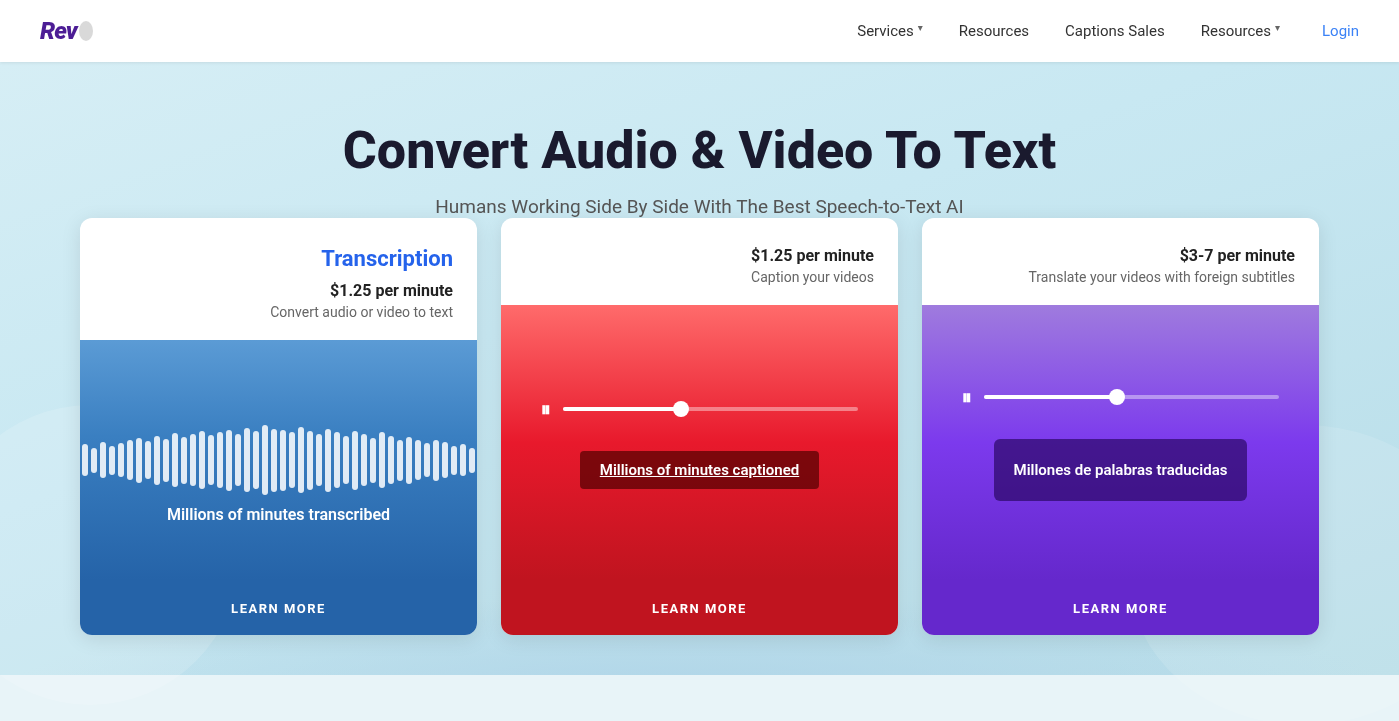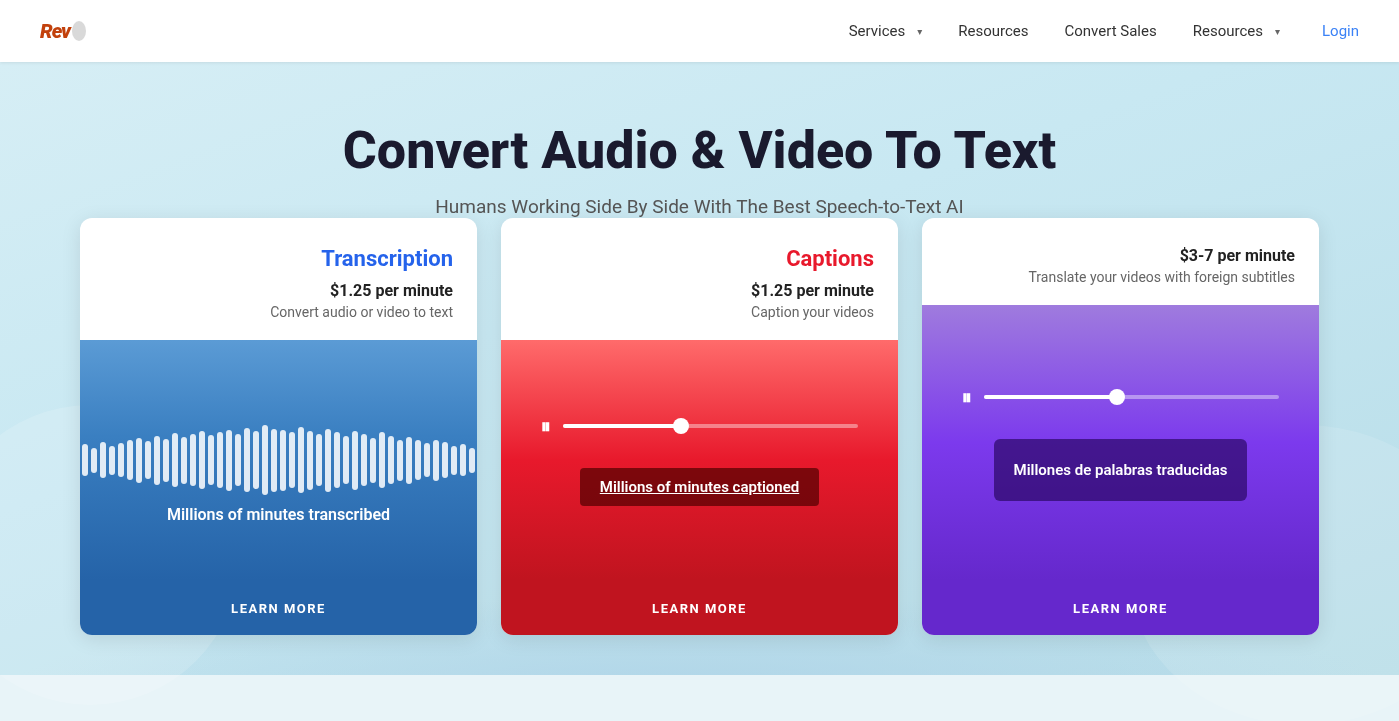--- a/index.html
+++ b/index.html
@@ -20,23 +20,23 @@
       background: white;
       box-shadow: 0 1px 3px rgba(0,0,0,0.08);
       position: relative;
       z-index: 10;
     }
     .logo-wrap {
       display: flex;
       align-items: center;
     }
     .logo-text {
-      font-size: 20px;
+      font-size: 24px;
       font-weight: 900;
-      color: #c2410c;
+      color: #4c1d95;
       font-style: italic;
       letter-spacing: -1px;
     }
     .logo-oval {
       width: 14px;
       height: 20px;
       background: #c0c0c0;
       border-radius: 50%;
       margin-left: 2px;
       opacity: 0.6;
@@ -45,22 +45,21 @@
       display: flex;
       align-items: center;
       gap: 36px;
     }
     .nav-link {
       font-size: 15px;
       color: #333;
       text-decoration: none;
       cursor: pointer;
       display: flex;
-      align-items: center;
-      gap: 12px;
+      gap: 4px;
     }
     .nav-chevron {
       font-size: 10px;
       color: #666;
     }
     .nav-login {
       font-size: 15px;
       color: #3b82f6;
       cursor: pointer;
       margin-left: 6px;
@@ -319,21 +318,21 @@
   </div>
   <div class="nav-links">
     <a class="nav-link">
       <span>Services</span>
       <span class="nav-chevron">▾</span>
     </a>
     <a class="nav-link">
       <span>Resources</span>
     </a>
     <a class="nav-link">
-      <span>Convert Sales</span>
+      <span>Captions Sales</span>
     </a>
     <a class="nav-link">
       <span>Resources</span>
       <span class="nav-chevron">▾</span>
     </a>
     <a class="nav-link nav-login">
       <span>Login</span>
     </a>
   </div>
 </nav>
@@ -403,21 +402,20 @@
         </div>
         <div class="transcription-label">Millions of minutes transcribed</div>
       </div>
       <div class="card-footer">
         <a class="learn-more-btn">LEARN MORE</a>
       </div>
     </div>
 
     <div class="card captions-card">
       <div class="card-header">
-        <div class="card-title red">Captions</div>
         <div class="card-price">$1.25 per minute</div>
         <div class="card-desc">Caption your videos</div>
       </div>
       <div class="card-visual captions-visual">
         <div class="captions-inner">
           <div class="video-player-mock">
             <span class="play-pause-btn">⏸</span>
             <div class="progress-bar-wrap">
               <div class="progress-fill" style="width: 40%;"></div>
               <div class="progress-thumb" style="left: calc(40% - 8px);"></div>

